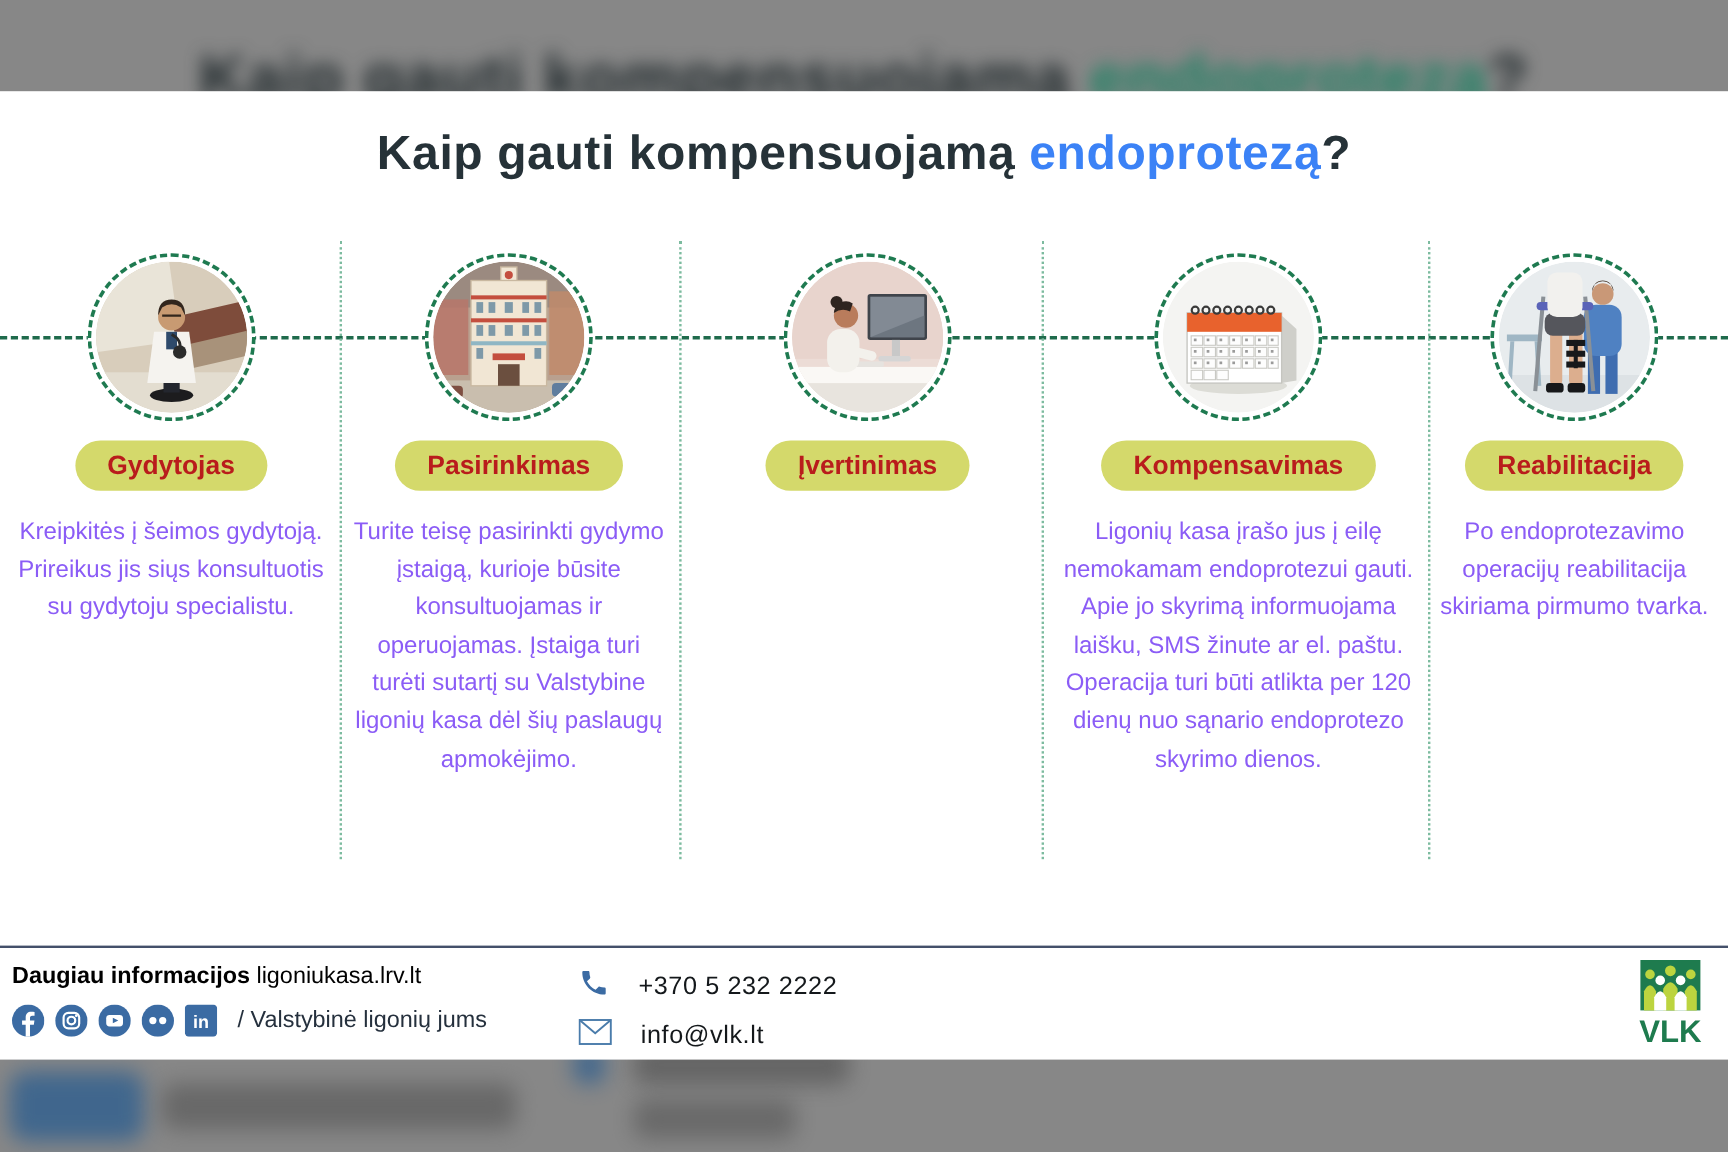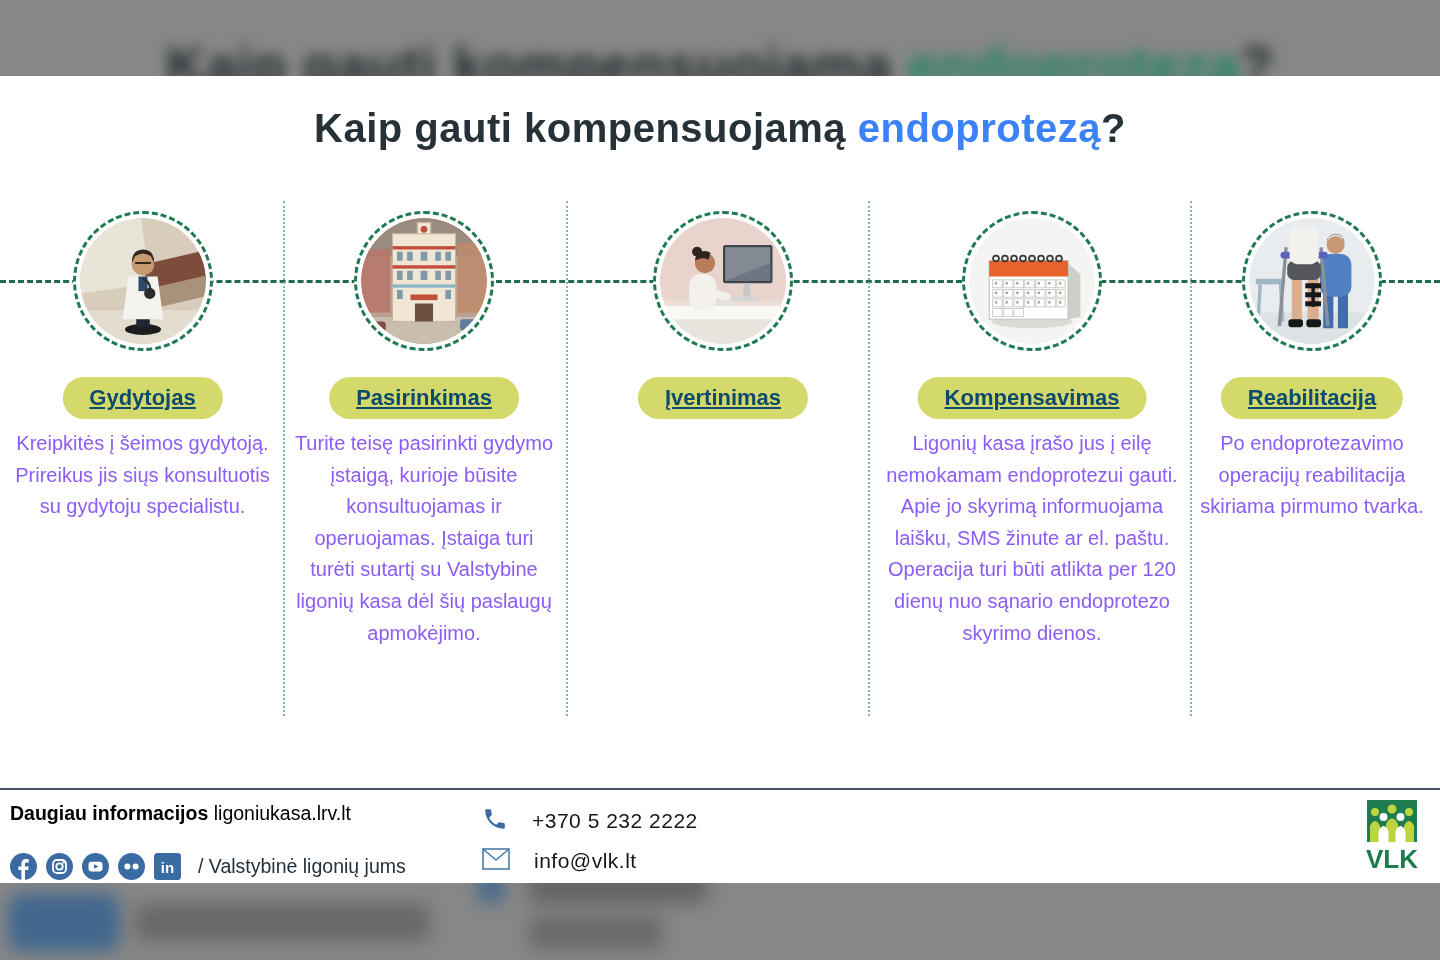--- a/index.html
+++ b/index.html
@@ -43,35 +43,35 @@
   .col5{left:1194px;width:236px;}
 
   .circle{
     position:absolute;top:135px;left:50%;transform:translateX(-50%);
     width:126px;height:126px;padding:4px;background:#fff;
     border:3px dashed #1e7a50;border-radius:50%;z-index:3;box-sizing:content-box;
   }
   .circle svg{width:126px;height:126px;border-radius:50%;display:block;}
 
   .pill{
-    position:absolute;top:301px;left:50%;transform:translateX(-50%);
+    position:absolute;top:291px;left:50%;transform:translateX(-50%);
     background:#d4d96b;border-radius:26px;padding:8px 27px;
-    font-size:22px;font-weight:700;color:#0c4a6e;white-space:nowrap;text-decoration:underline;
+    font-size:22px;font-weight:700;color:#b91c1c;white-space:nowrap;
   }
   .step-text{
     position:absolute;top:352px;left:0;width:100%;
     font-size:20px;line-height:1.58;color:#8b5cf6;text-align:center;
   }
 
   .fdiv{position:absolute;top:712px;left:0;width:100%;border-top:2px solid #44506a;}
 
   .f-left{position:absolute;left:10px;top:726px;}
   .f-info{font-size:19.5px;color:#000000;}
   .f-info b{font-weight:700;}
-  .f-social-row{display:flex;align-items:center;gap:9px;margin-top:28px;}
+  .f-social-row{display:flex;align-items:center;gap:9px;margin-top:12px;}
   .f-social-row svg{display:block;}
   .f-handle{font-size:19.5px;color:#25303d;margin-left:8px;}
 
   .f-mid{position:absolute;left:482px;top:730px;}
   .f-row{display:flex;align-items:center;gap:24px;margin-bottom:12px;}
   .f-contact{font-size:21px;color:#14181b;letter-spacing:.5px;text-align:right;}
 
   .f-logo{position:absolute;left:1362px;top:724px;width:60px;height:76px;}
 </style>
 </head>

